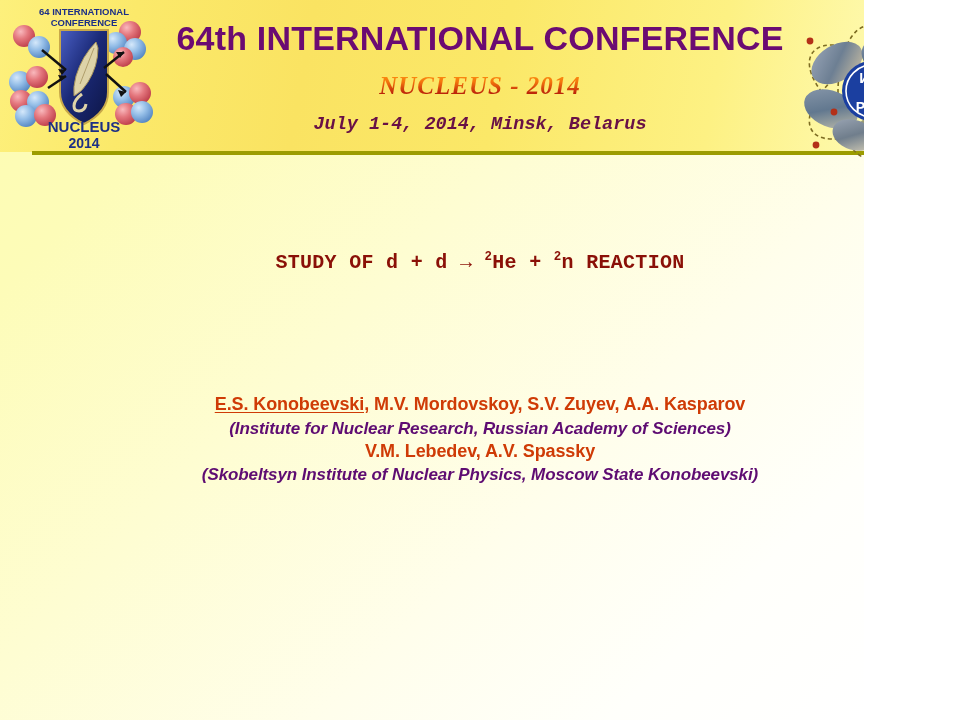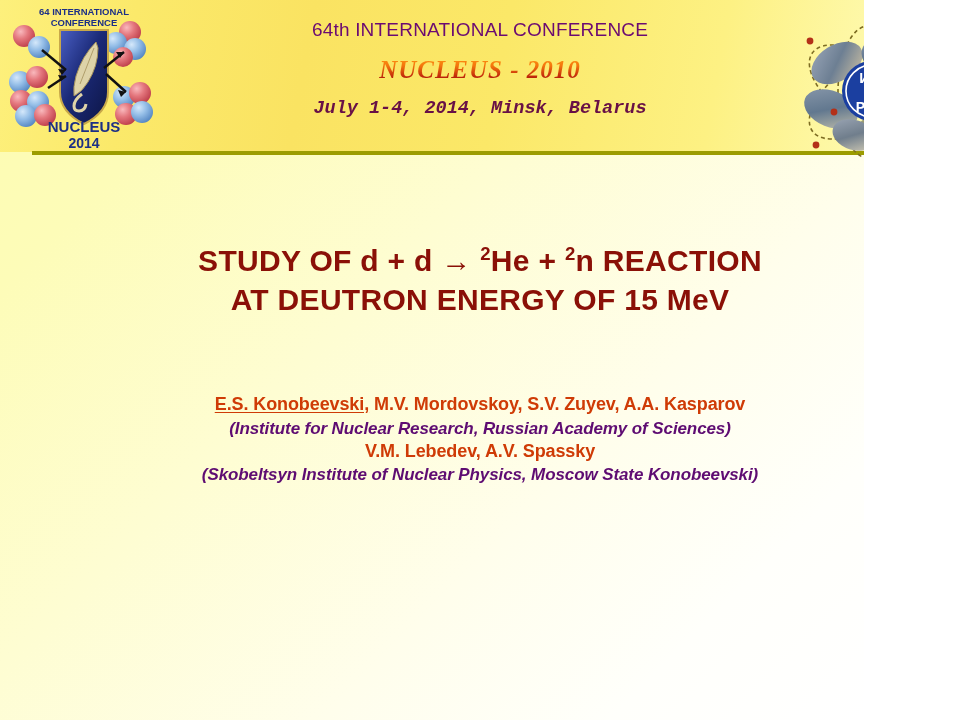--- a/index.html
+++ b/index.html
@@ -51,22 +51,22 @@
   
   #header-text {
     position: absolute;
     left: 175px;
     top: 20px;
     width: 610px;
     text-align: center;
   }
   #conf-line {
     font-family: "Liberation Sans", sans-serif;
-    font-weight: normal;
-    font-size: 19px;
+    font-weight: bold;
+    font-size: 34px;
     letter-spacing: 0.2px;
     color: #6b0b72;
     line-height: 1.1;
     white-space: nowrap;
   }
   #conf-name {
     margin-top: 15px;
     font-family: "Liberation Serif", serif;
     font-weight: bold;
     font-style: italic;
@@ -106,26 +106,26 @@
     top: 17px;
     width: 158px;
     height: 150px;
   }
   #logo-right svg { display: block; }
 
   
   #main-title {
     position: absolute;
     left: 60px;
-    top: 241px;
+    top: 250px;
     width: 840px;
     text-align: center;
-    font-family: Liberation Sans, sans-serif;
-    font-weight: bold;
-    font-size: 30px;
+    font-family: Liberation Mono, monospace;
+    font-weight: bold;
+    font-size: 20px;
     line-height: 1.30;
     color: #8a1007;
     letter-spacing: 0.3px;
   }
   #main-title .tline { white-space: nowrap; }
   #main-title sup {
     font-size: 0.62em;
     vertical-align: super;
     line-height: 0;
   }
@@ -304,27 +304,26 @@
 
       <circle cx="20" cy="24" r="3.4" fill="#b33018"></circle>
       <circle cx="137" cy="36" r="3.4" fill="#b33018"></circle>
       <circle cx="26" cy="128" r="3.4" fill="#b33018"></circle>
       <circle cx="44" cy="95" r="3.4" fill="#b33018"></circle>
     </svg>
   </div>
 
   <div id="header-text">
     <div id="conf-line">64th INTERNATIONAL CONFERENCE</div>
-    <div id="conf-name">NUCLEUS - 2010</div>
+    <div id="conf-name">NUCLEUS - 2014</div>
     <div id="conf-date">July 1-4, 2014, Minsk, Belarus</div>
   </div>
 
   <div id="main-title">
     <div class="tline"><span>STUDY OF d + d </span><span>→</span><span>&nbsp;</span><sup>2</sup><span>He + </span><sup>2</sup><span>n  REACTION</span></div>
-    <div class="tline">AT DEUTRON ENERGY OF 15 MeV</div>
   </div>
 
   <div id="authors">
 
     <div class="author-group first">
       <div class="author-names"><span class="presenter">E.S. Konobeevski,</span><span> M.V. Mordovskoy, S.V. Zuyev, A.A. Kasparov</span></div>
       <div class="affiliation">(Institute for Nuclear Research, Russian Academy of Sciences)</div>
     </div>
 
     <div class="author-group second">

